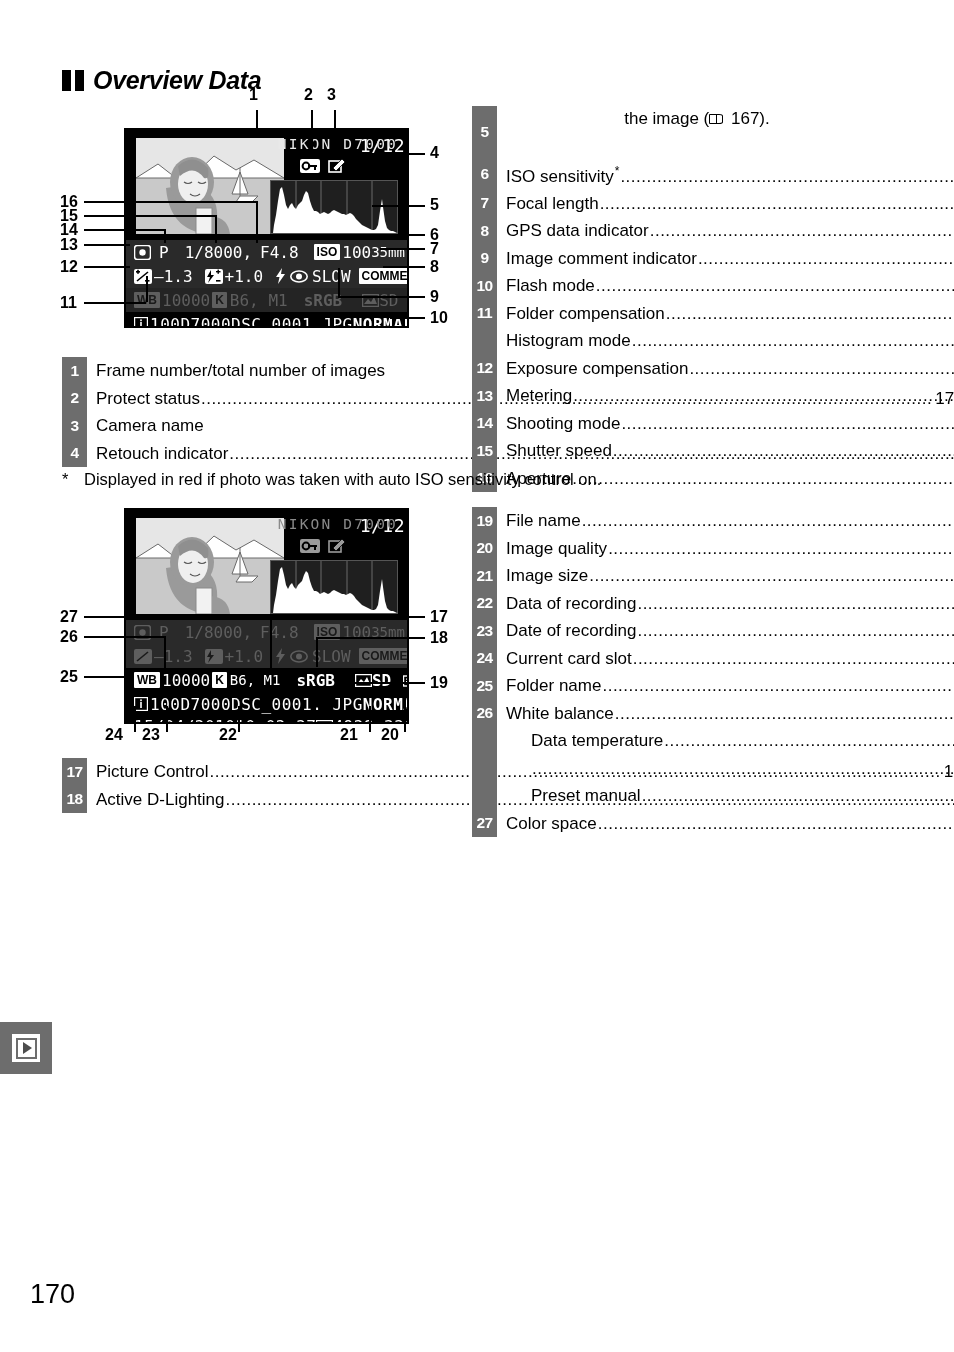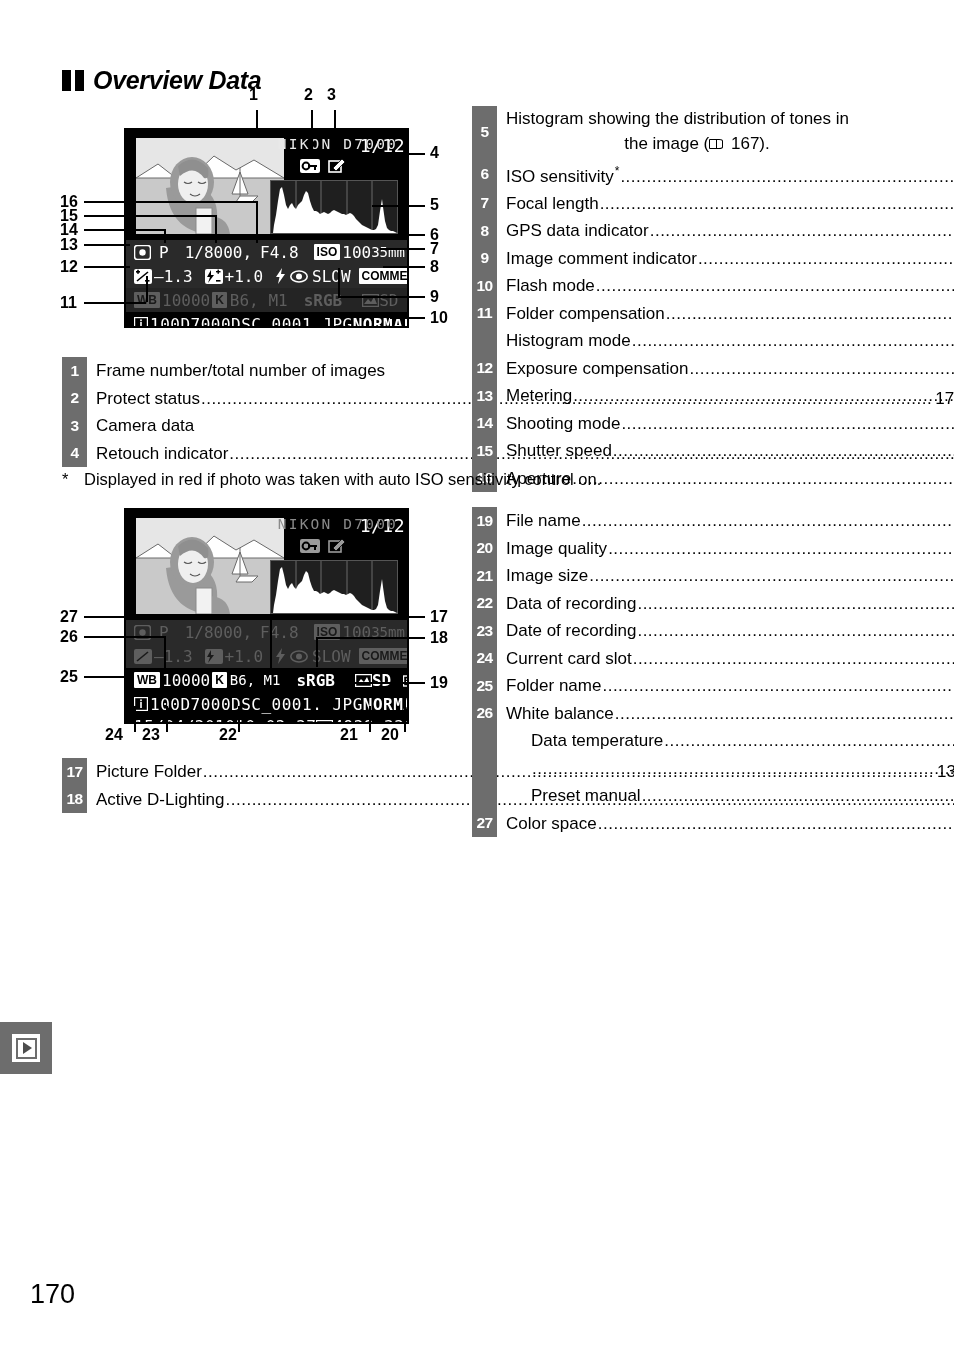--- a/index.html
+++ b/index.html
@@ -500,37 +500,36 @@
       <div class="num-box">2</div>
       <div class="row-text">
         <span class="row-label">Protect status</span>
         <span class="dots">............................................................................................................................................</span>
         <span class="row-page">174</span>
       </div>
     </div>
     <div class="legend-row">
       <div class="num-box">3</div>
       <div class="row-text">
-        <span class="row-label">Camera data</span>
+        <span class="row-label">Camera name</span>
       </div>
     </div>
     <div class="legend-row">
       <div class="num-box">4</div>
       <div class="row-text">
         <span class="row-label">Retouch indicator</span>
         <span class="dots">............................................................................................................................................</span>
       </div>
     </div>
   </div>
 
 <div class="legend-list" id="list-right-1" style="left:472px; top:106px; width:392px;">
     <div class="legend-row" style="min-height: 52px;">
       <div class="num-box">5</div>
       <div class="row-wrap2">
-        <div>Histogram showing the distribution of tones in</div>
         <div style="padding-left: 24px; text-align: center;"><span>the image (</span><span class="book-icon"></span><span> 167).</span></div>
       </div>
     </div>
     <div class="legend-row">
       <div class="num-box">6</div>
       <div class="row-text">
         <span class="row-label">ISO sensitivity<sup>*</sup></span>
         <span class="dots">............................................................................................................................................</span>
       </div>
     </div>
@@ -795,21 +794,21 @@
   <div class="callout" style="left:430px; top:629px;">18</div>
   <div class="lead-h" style="left:340px; top:682px; width:85px;"></div>
   <div class="lead-v" style="left:340px; top:682px; height:9px;"></div>
   <div class="callout" style="left:430px; top:674px;">19</div>
 </div>
 
 <div class="legend-list" id="list-left-2" style="left:62px; top:758px; width:400px;">
     <div class="legend-row">
       <div class="num-box">17</div>
       <div class="row-text">
-        <span class="row-label">Picture Folder</span>
+        <span class="row-label">Picture Control</span>
         <span class="dots">............................................................................................................................................</span>
         <span class="row-page">131</span>
       </div>
     </div>
     <div class="legend-row">
       <div class="num-box">18</div>
       <div class="row-text">
         <span class="row-label">Active D-Lighting</span>
         <span class="dots">............................................................................................................................................</span>
       </div>

